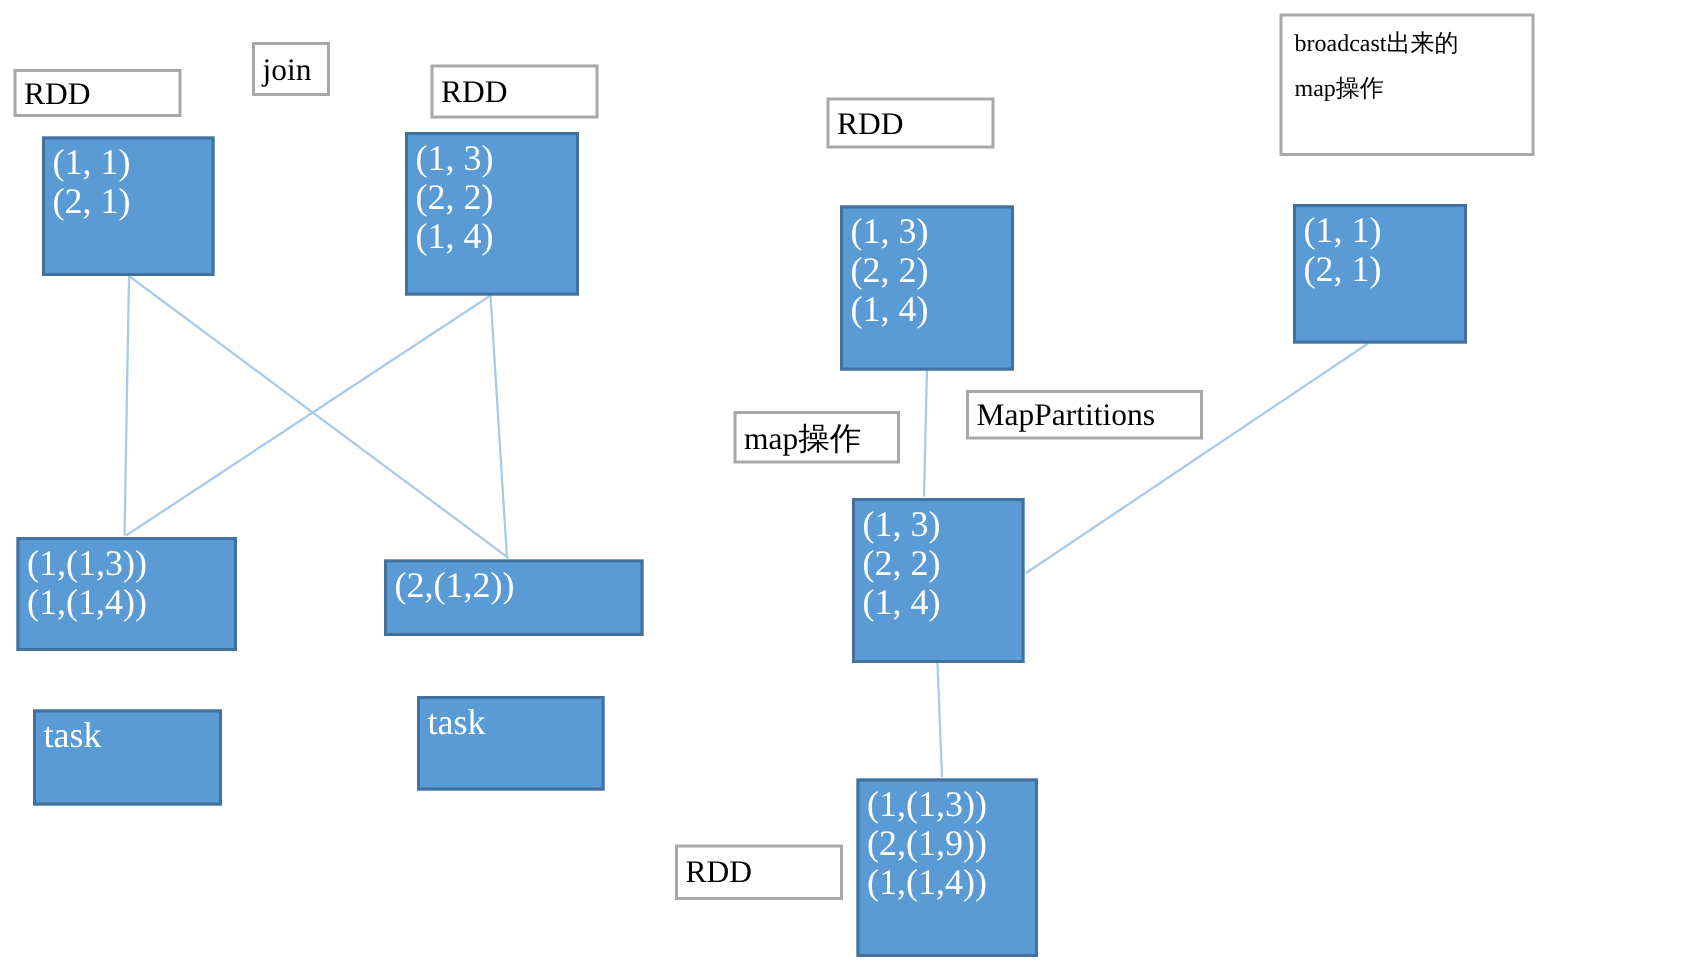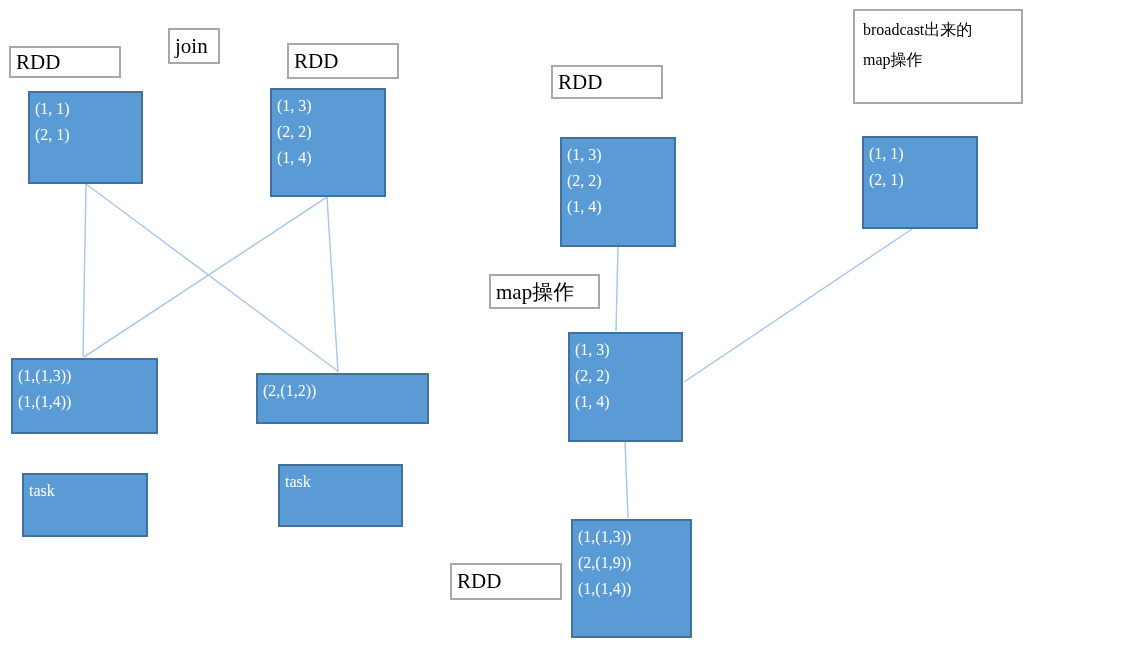--- a/index.html
+++ b/index.html
@@ -29,21 +29,21 @@
   .connector-layer line {
     stroke: var(--connector);
     stroke-width: 1.5;
   }
   .node {
     position: absolute;
     box-sizing: border-box;
     background: var(--node-fill);
     border: 2px solid var(--node-border);
     color: var(--node-text);
-    font-size: 16px;
+    font-size: 24px;
     line-height: 26px;
     padding: 3px 4px 0 5px;
     z-index: 2;
   }
   .labelbox {
     position: absolute;
     box-sizing: border-box;
     background: #ffffff;
     border: 2px solid var(--label-border);
     color: var(--label-text);
@@ -124,20 +124,23 @@
     <div>(1, 4)</div>
   </div>
   <div class="node" style="left:862px;top:136px;width:116px;height:93px">
     <div>(1, 1)</div>
     <div>(2, 1)</div>
   </div>
 
   <div class="labelbox" style="left:489px;top:274px;width:111px;height:35px">
     <span>map操作</span>
   </div>
+  <div class="labelbox" style="left:644px;top:260px;width:158px;height:33px">
+    <span>MapPartitions</span>
+  </div>
 
   <div class="node" style="left:568px;top:332px;width:115px;height:110px">
     <div>(1, 3)</div>
     <div>(2, 2)</div>
     <div>(1, 4)</div>
   </div>
 
   <div class="labelbox" style="left:450px;top:563px;width:112px;height:37px">
     <span>RDD</span>
   </div>

